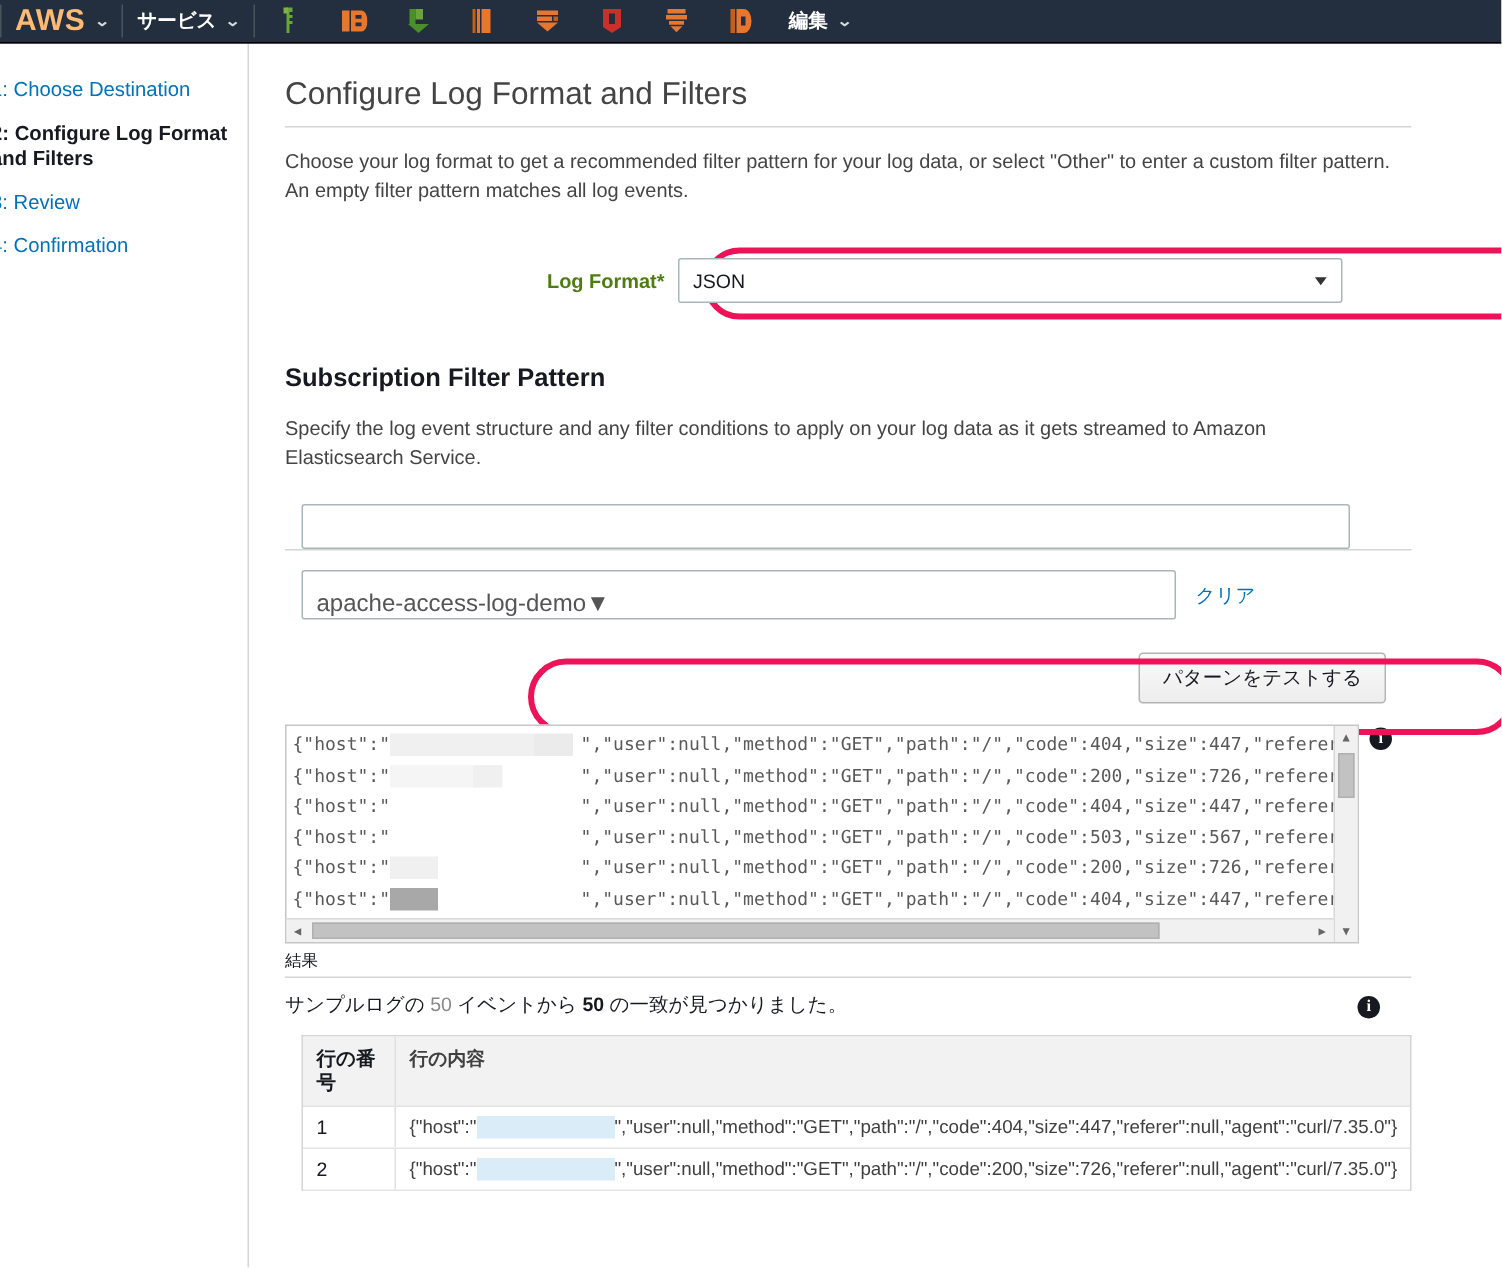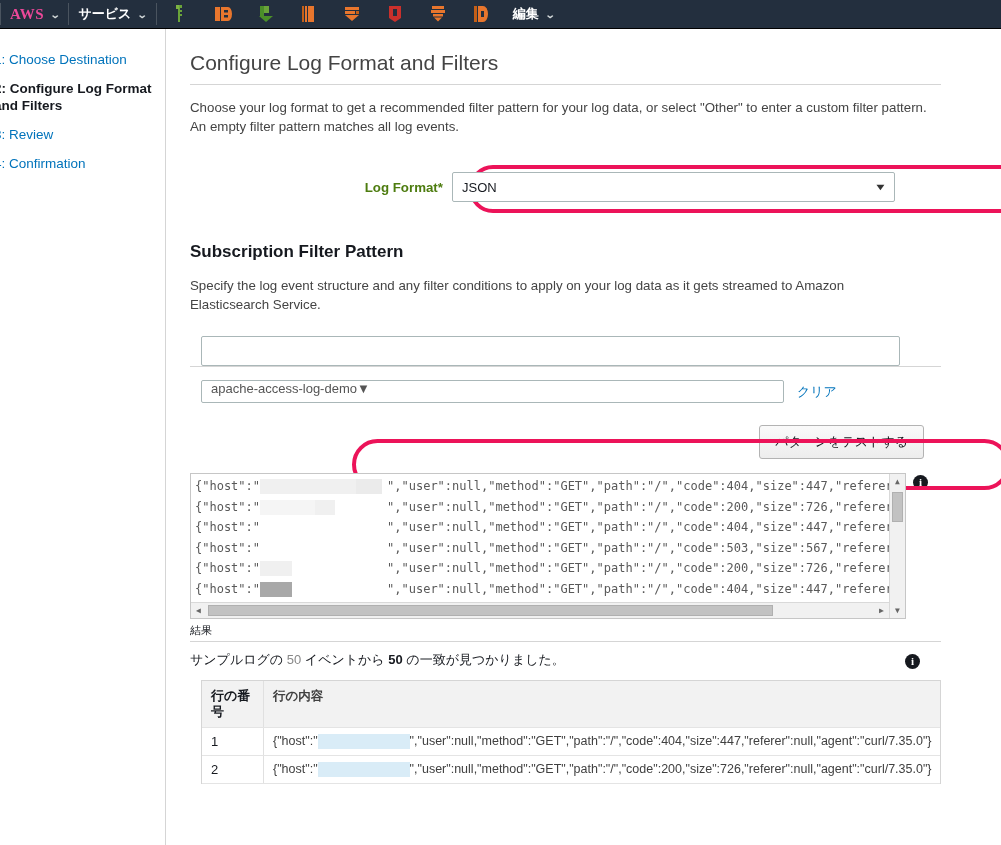--- a/index.html
+++ b/index.html
@@ -30,25 +30,24 @@
     display: flex;
     align-items: center;
     padding: 0 9px;
     color: #ffffff;
     font-size: 14px;
     font-weight: bold;
     white-space: nowrap;
   }
   .nav-item.jp { font-weight: bold; font-size: 13px; }
   .nav-logo {
-    color: #ec4899;
-    font-weight: bold;
-    font-size: 15px;
+    color: #fdba74;
+    font-weight: bold;
+    font-size: 20px;
     letter-spacing: 0.5px;
-    font-family: Liberation Serif, serif;
   }
   .caret {
     display: inline-block;
     margin-left: 7px;
     color: #d5dbdb;
     font-size: 10px;
     transform: scaleX(1.3);
   }
   .nav-icons {
     display: flex;
@@ -181,28 +180,28 @@
 
   .testdata-row {
     display: flex;
     align-items: center;
     margin-top: 13px;
     padding-left: 16px;
   }
   .testdata-select {
     position: relative;
     width: 583px;
-    height: 23px;
+    height: 33px;
     border: 1px solid #aab7b8;
     border-radius: 2px;
     background: #fff;
     display: flex;
-    align-items: flex-start;
+    align-items: flex-end;
     padding: 0 9px;
-    font-size: 13px;
+    font-size: 16px;
     color: #555;
   }
   .clear-link {
     margin-left: 13px;
     font-size: 13px;
     color: #0073bb;
     cursor: pointer;
   }
 
   .btn-row { display: flex; justify-content: flex-end; margin: 22px 77px 0 0; }

